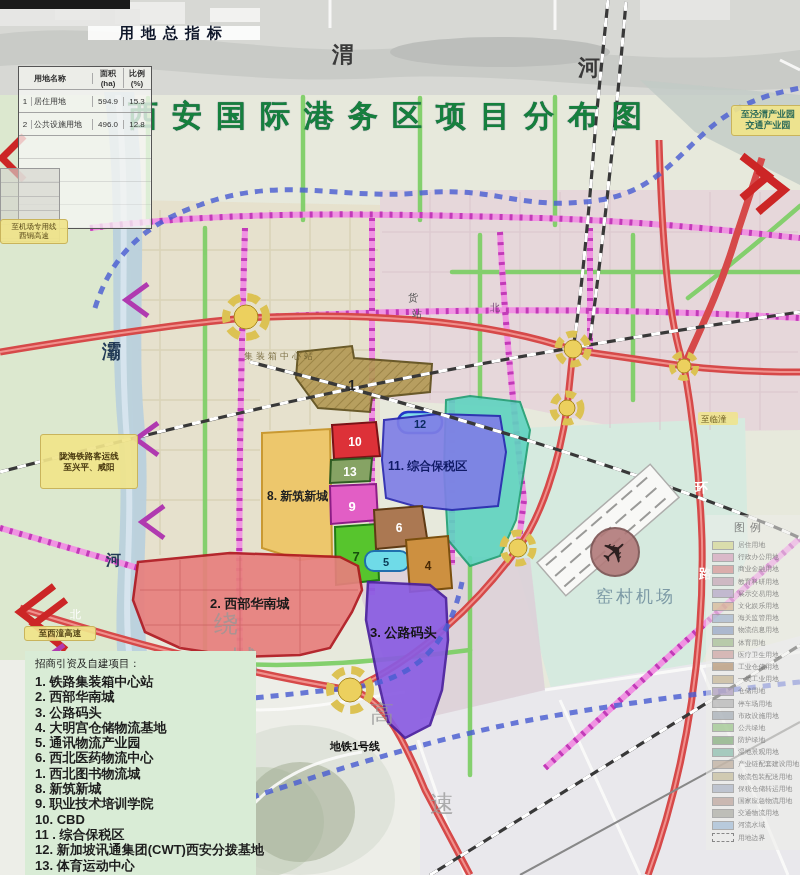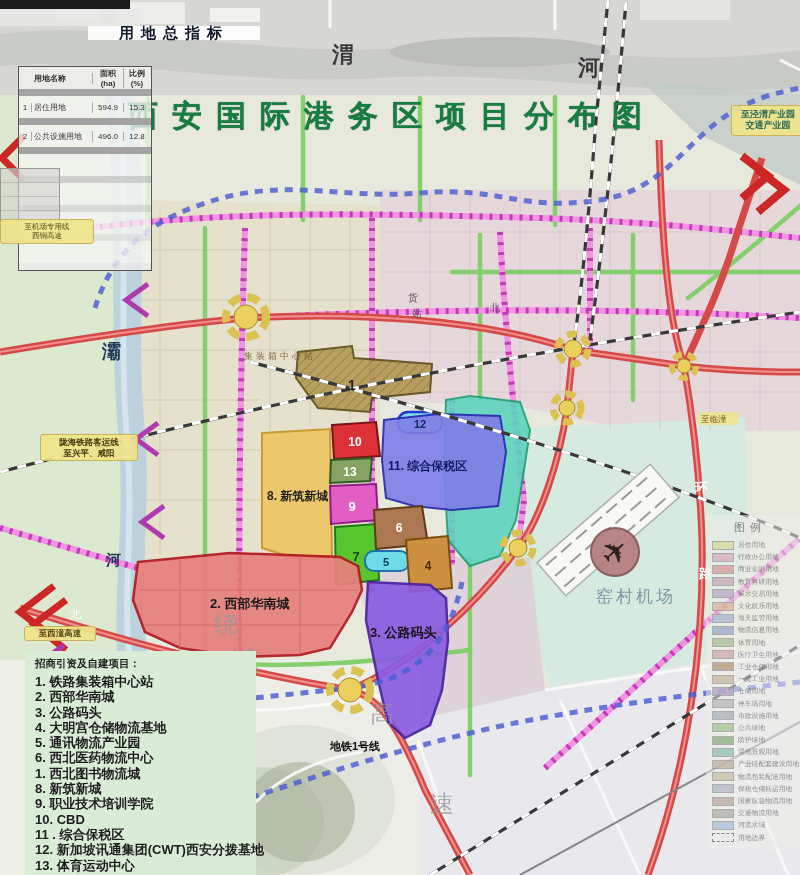--- a/index.html
+++ b/index.html
@@ -11,48 +11,48 @@
   #maptitle{left:128px;top:96px;width:560px;font-size:30px;font-weight:bold;color:#15803d;
             letter-spacing:14px;white-space:nowrap;text-shadow:0 0 1px #33415e;}
   
   #blackbar{left:0;top:0;width:130px;height:9px;background:#1a1a1a;}
   #whitestrip{left:0;top:9px;width:140px;height:17px;background:#e8e8e5;opacity:.9;}
   #ind-title{left:88px;top:26px;width:172px;height:14px;background:rgba(255,255,255,.88);
              font-size:15px;font-weight:bold;color:#0f172a;letter-spacing:7px;
              display:flex;align-items:center;justify-content:center;}
   #ind-table{left:18px;top:66px;width:132px;background:rgba(246,246,243,.78);
              border:1px solid #555;font-size:8px;color:#333;}
-  #ind-table .tr{display:flex;border-bottom:7px solid #a3a3a3;height:22px;align-items:center;}
+  #ind-table .tr{display:flex;border-bottom:1px solid #a3a3a3;height:22px;align-items:center;}
   #ind-table .c-no{width:12px;text-align:center;border-right:1px solid #aaa;}
   #ind-table .c-name{width:58px;padding-left:2px;border-right:1px solid #aaa;}
   #ind-table .c-area{width:30px;text-align:center;border-right:1px solid #aaa;}
   #ind-table .c-pct{width:26px;text-align:center;}
   #ind-table .hd{font-weight:bold;background:rgba(235,235,230,.7);}
   #ind-table .fade1{opacity:.45}#ind-table .fade2{opacity:.3}#ind-table .fade3{opacity:.18}#ind-table .fade4{opacity:.1}
   #frag2{left:0;top:168px;width:58px;height:72px;background:rgba(212,212,206,.65);border:1px solid #999;}
   #frag2 div{height:13px;border-bottom:1px solid #aaa;opacity:.6;}
   
   #projects{left:25px;top:651px;width:231px;height:224px;background:#d9ecd6;padding:6px 0 0 10px;
             box-sizing:border-box;color:#1d1d1d;}
-  #projects .pt{font-size:10.5px;font-weight:bold;margin-bottom:3px;}
+  #projects .pt{font-size:10.5px;font-weight:normal;margin-bottom:3px;}
   #projects .pi{font-size:13px;font-weight:bold;line-height:15.3px;white-space:nowrap;}
   
   #maplegend{left:706px;top:515px;width:94px;height:335px;background:rgba(237,237,233,.55);
              padding:3px 0 0 6px;box-sizing:border-box;}
   #maplegend .mt{font-size:11px;color:#666;letter-spacing:5px;margin:2px 0 4px 22px;opacity:.8;}
   .ml-row{display:flex;align-items:center;height:12.2px;opacity:.75;}
   .ml-swatch{width:20px;height:7px;margin-right:4px;border:1px solid #999;flex:none;}
   .ml-swatch.boundary{background:none!important;border:1px dashed #666;}
   .ml-label{font-size:6.8px;color:#6a6a6a;white-space:nowrap;}
   
   .chip{background:rgba(240,228,138,.92);border:1px solid #c9b45c;border-radius:3px;
         color:#5a4a1a;text-align:center;line-height:1.25;}
   #callout-tr{left:731px;top:105px;width:68px;padding:3px 2px;font-size:9px;font-weight:bold;color:#2a6a58;}
-  #chip-airportline{left:0px;top:219px;width:64px;padding:2px 14px;font-size:7.5px;}
-  #chip-longhai{left:40px;top:434px;width:92px;padding:2px 2px;font-size:8.5px;font-weight:bold;color:#4a3a10;}
+  #chip-airportline{left:0px;top:219px;width:64px;padding:2px 1px;font-size:7.5px;}
+  #chip-longhai{left:40px;top:434px;width:92px;padding:16px 2px;font-size:8.5px;font-weight:bold;color:#4a3a10;}
   #chip-xitong{left:24px;top:626px;width:62px;padding:1px 4px;font-size:8.5px;font-weight:bold;}
 </style>
 </head>
 <body>
 
 <div id="stage">
 
 <svg id="mapsvg" width="800" height="875" viewBox="0 0 800 875">
   <defs>
     <pattern id="hatch" width="7" height="7" patternUnits="userSpaceOnUse" patternTransform="rotate(45)">

